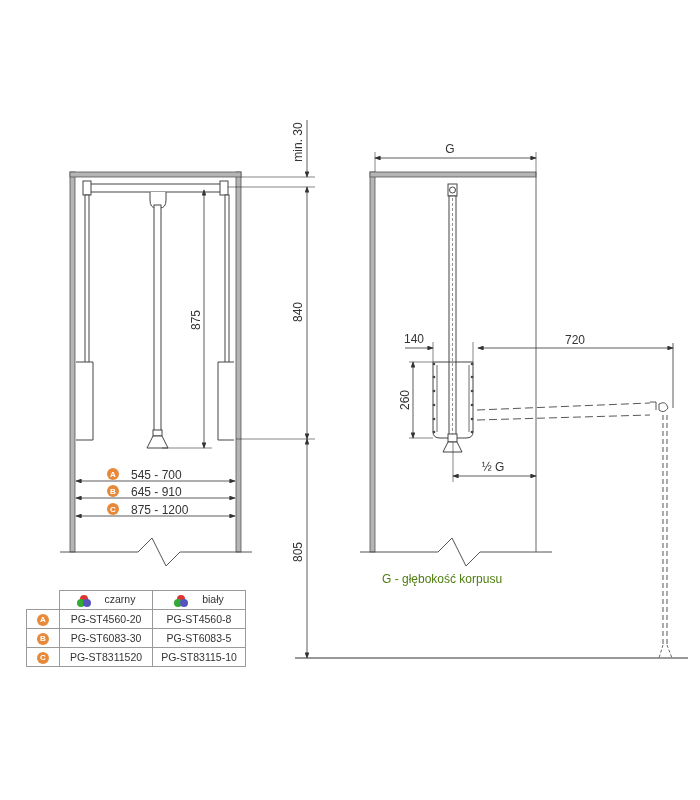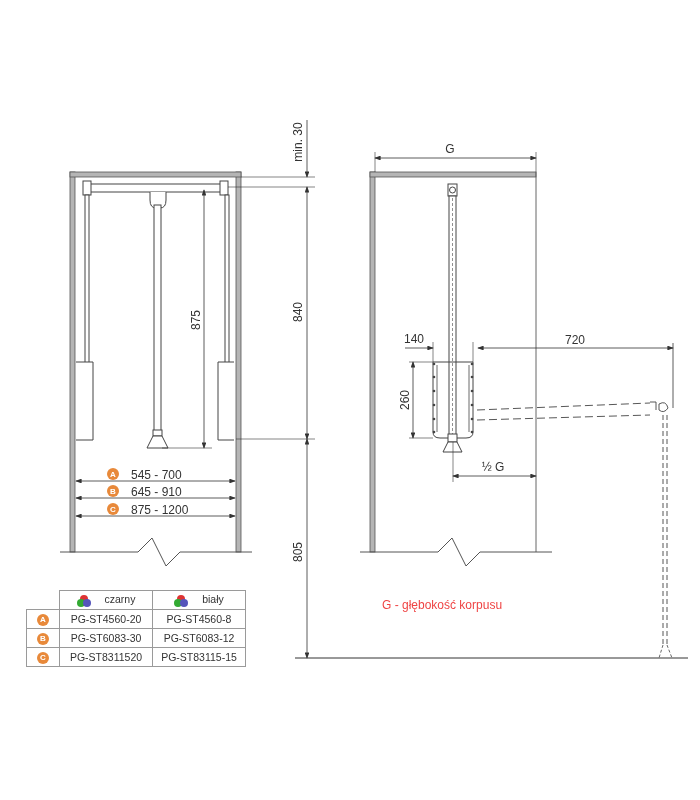--- a/index.html
+++ b/index.html
@@ -8,21 +8,21 @@
   .dim { font-family:"Liberation Sans", sans-serif; font-size:12px; fill:#333; }
   .badge-text { font-family:"Liberation Sans", sans-serif; font-size:8px; fill:#fff; font-weight:bold; }
   table.codes { position:absolute; left:26px; top:590px; border-collapse:collapse; font-size:10.5px; color:#333;border-radius:28px; }
   table.codes td { border:1px solid #9a9a9a; height:18px; padding:0; text-align:center; }
   table.codes td.badge-cell { width:32px; }
   table.codes td.code { width:92px; }
   table.codes tr.head td.blank { border-left-color:transparent; border-top-color:transparent; }
   .badge { display:inline-block; width:12px; height:12px; border-radius:50%; background:#e8893a; color:#fff; font-size:8px; line-height:12px; font-weight:bold; text-align:center; vertical-align:middle; }
   .swatch { display:inline-block; width:14px; height:12px; position:relative; vertical-align:middle; margin-right:14px; }
   .swatch i { position:absolute; width:8px; height:8px; border-radius:50%; }
-  .caption { position:absolute; left:382px; top:598px; font-size:12px; color:#ef4444; }
+  .caption { position:absolute; left:382px; top:572px; font-size:12px; color:#4d7c0f; }
 </style>
 </head>
 <body>
 
 <svg width="700" height="800" viewBox="0 0 700 800">
   <defs>
     <marker id="arr" markerWidth="8" markerHeight="6" refX="7" refY="3" orient="auto-start-reverse">
       <path d="M0,0 L8,3 L0,6 z" fill="#333"></path>
     </marker>
   </defs>
@@ -170,21 +170,21 @@
     </td>
   </tr>
   <tr>
     <td class="badge-cell"><span class="badge">A</span></td>
     <td class="code">PG-ST4560-20</td>
     <td class="code">PG-ST4560-8</td>
   </tr>
   <tr>
     <td class="badge-cell"><span class="badge">B</span></td>
     <td class="code">PG-ST6083-30</td>
-    <td class="code">PG-ST6083-12</td>
+    <td class="code">PG-ST6083-5</td>
   </tr>
   <tr>
     <td class="badge-cell"><span class="badge">C</span></td>
     <td class="code">PG-ST8311520</td>
-    <td class="code">PG-ST83115-15</td>
+    <td class="code">PG-ST83115-10</td>
   </tr>
 </tbody>
   </table>
 
 </body></html>

